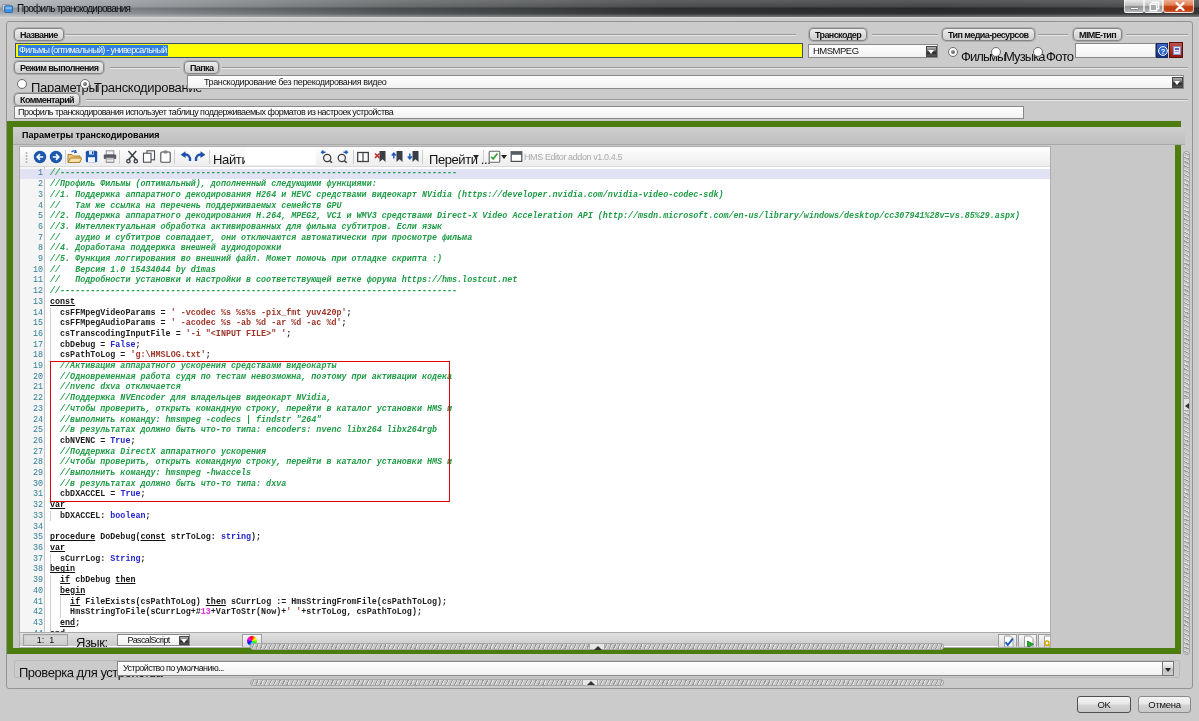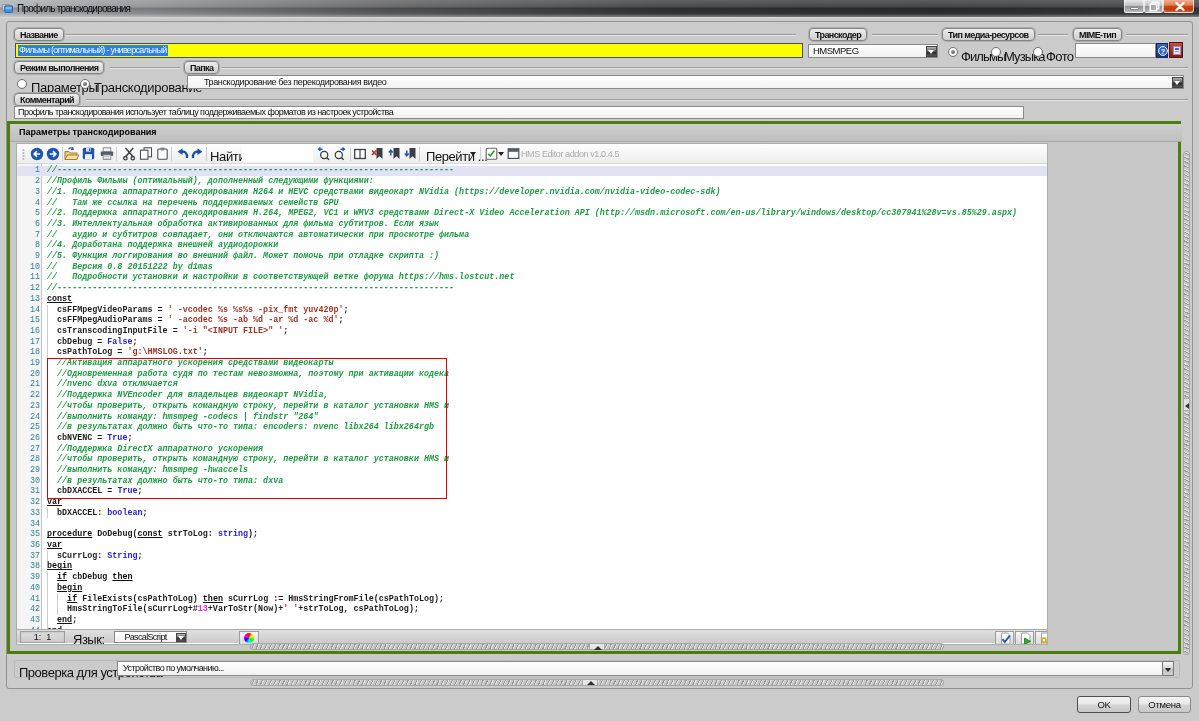--- a/index.html
+++ b/index.html
@@ -20,21 +20,21 @@
 #cont{left:6px;top:21px;width:1187px;height:668px;border:1px solid #939393;border-radius:3px}
 .fld{background:linear-gradient(#ffffff,#f1f1f1);border:1px solid #898989;font-size:9px;color:#111;white-space:nowrap}
 .cbtn{background:linear-gradient(#b5b5b5,#6e6e6e 40%,#2c2c2c 60%,#585858);border:1px solid #444}
 .cbtn:after{content:"";position:absolute;left:50%;top:50%;margin:-1px 0 0 -3px;border:3px solid transparent;border-top:4px solid #fff}
 .lbtn{background:linear-gradient(#f8f8f8,#d8d8d8 45%,#c0c0c0 55%,#d0d0d0);border:1px solid #777}
 .lbtn:after{content:"";position:absolute;left:50%;top:50%;margin:-1px 0 0 -3px;border:3px solid transparent;border-top:4px solid #222}
 .t11{font-size:13px;letter-spacing:-0.3px;color:#111;white-space:nowrap}
 .radio{width:10px;height:10px;border-radius:50%;border:1px solid #6f6f6f;background:radial-gradient(circle at 35% 30%,#fff 55%,#d8d8d8)}
 .radio.on:after{content:"";position:absolute;left:2px;top:2px;width:4px;height:4px;border-radius:50%;background:radial-gradient(circle at 35% 30%,#9a9a9a,#4d4d4d)}
 
-#epanel{left:7px;top:121px;width:1174px;height:533px;border:3px solid #4d7c0f;background:#c8c8c8}
+#epanel{left:7px;top:121px;width:1174px;height:533px;border:6px solid #4d7c0f;background:#c8c8c8}
 #ehead{left:0;top:0;width:1172px;height:18px;background:linear-gradient(#cecece,#bfbfbf);border-bottom:1px solid #a8a8a8}
 #eframe{left:6px;top:19px;width:1032px;height:502px;border:1px solid #aeaeae;background:#ffffff;overflow:hidden}
 #etool{left:0;top:0;width:1162px;height:20px;background:linear-gradient(#fefefe,#ededed);border-bottom:1px solid #dadada}
 .tsep{width:1px;height:14px;background:#cdcdcd;top:3px}
 #gut{left:0;top:20px;width:26px;height:466px;background:#f5f5f5;border-right:1px solid #c4c4c4}
 #gutn{font-family:"Liberation Mono",monospace;font-size:8.4px;line-height:10.7px;color:#2f7f99;text-align:right;width:23px;white-space:pre}
 #curline{left:0;top:21.5px;width:1149px;height:10.7px;background:#e2e2f5}
 pre.code{font-family:"Liberation Mono",monospace;font-size:8.4px;line-height:10.7px;font-weight:bold;color:#1c1c1c;white-space:pre}
 pre.code i.c{font-style:italic;color:#1f9c46;font-weight:bold}
 pre.code i.s{font-style:normal;color:#9d3428}
@@ -294,21 +294,21 @@
   <div class="ab guide" style="left:39.8px;top:449.4px;height:21.4px"></div>
   <pre class="ab code" style="left:30px;top:21.4px"><i class="c">//-------------------------------------------------------------------------------</i>
 <i class="c">//Профиль Фильмы (оптимальный), дополненный следующими функциями:</i>
 <i class="c">//1. Поддержка аппаратного декодирования H264 и HEVC средствами видеокарт NVidia (https://developer.nvidia.com/nvidia-video-codec-sdk)</i>
 <i class="c">//   Там же ссылка на перечень поддерживаемых семейств GPU</i>
 <i class="c">//2. Поддержка аппаратного декодирования H.264, MPEG2, VC1 и WMV3 средствами Direct-X Video Acceleration API (http://msdn.microsoft.com/en-us/library/windows/desktop/cc307941%28v=vs.85%29.aspx)</i>
 <i class="c">//3. Интеллектуальная обработка активированных для фильма субтитров. Если язык</i>
 <i class="c">//   аудио и субтитров совпадает, они отключаются автоматически при просмотре фильма</i>
 <i class="c">//4. Доработана поддержка внешней аудиодорожки</i>
 <i class="c">//5. Функция логгирования во внешний файл. Может помочь при отладке скрипта :)</i>
-<i class="c">//   Версия 0.8 20151222 by d1mas</i>
+<i class="c">//   Версия 1.0 15434044 by d1mas</i>
 <i class="c">//   Подробности установки и настройки в соответствующей ветке форума https://hms.lostcut.net</i>
 <i class="c">//-------------------------------------------------------------------------------</i>
 <i class="k">const</i>
   csFFMpegVideoParams = <i class="s">' -vcodec %s %s%s -pix_fmt yuv420p'</i>;
   csFFMpegAudioParams = <i class="s">' -acodec %s -ab %d -ar %d -ac %d'</i>;
   csTranscodingInputFile = <i class="s">'-i "&lt;INPUT FILE&gt;" '</i>;
   cbDebug = <i class="b">False</i>;
   csPathToLog = <i class="s">'g:\HMSLOG.txt'</i>;
 <i class="c">  //Активация аппаратного ускорения средствами видеокарты</i>
 <i class="c">  //Одновременная работа судя по тестам невозможна, поэтому при активации кодека</i>

